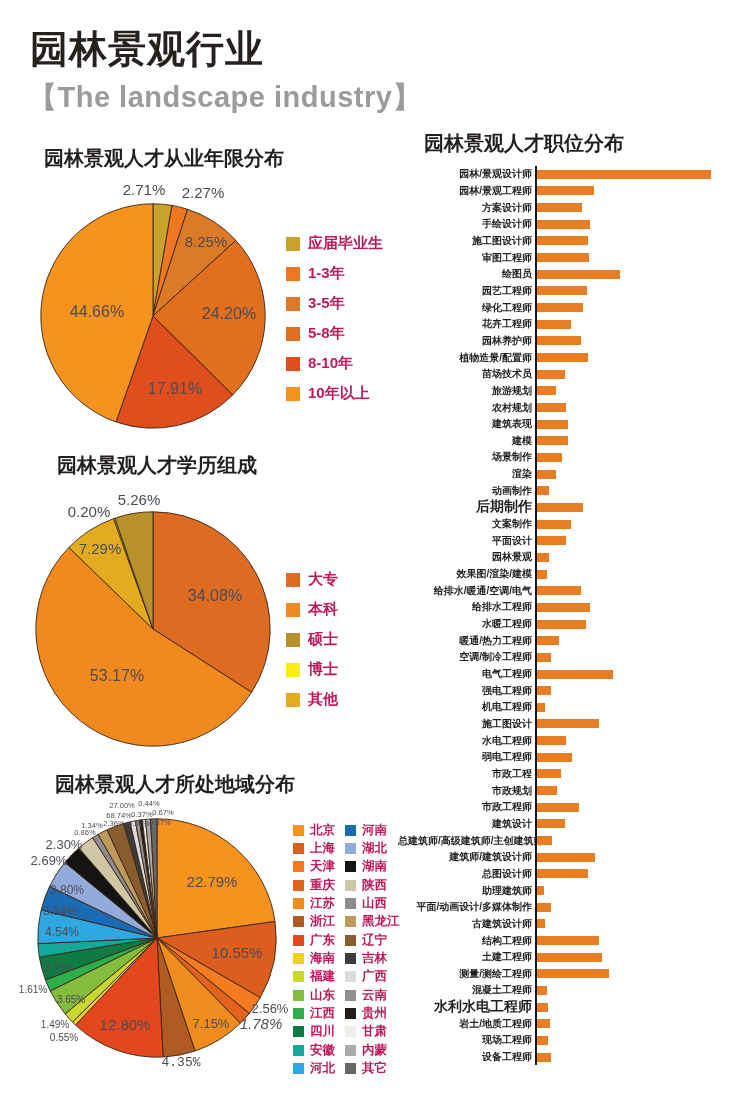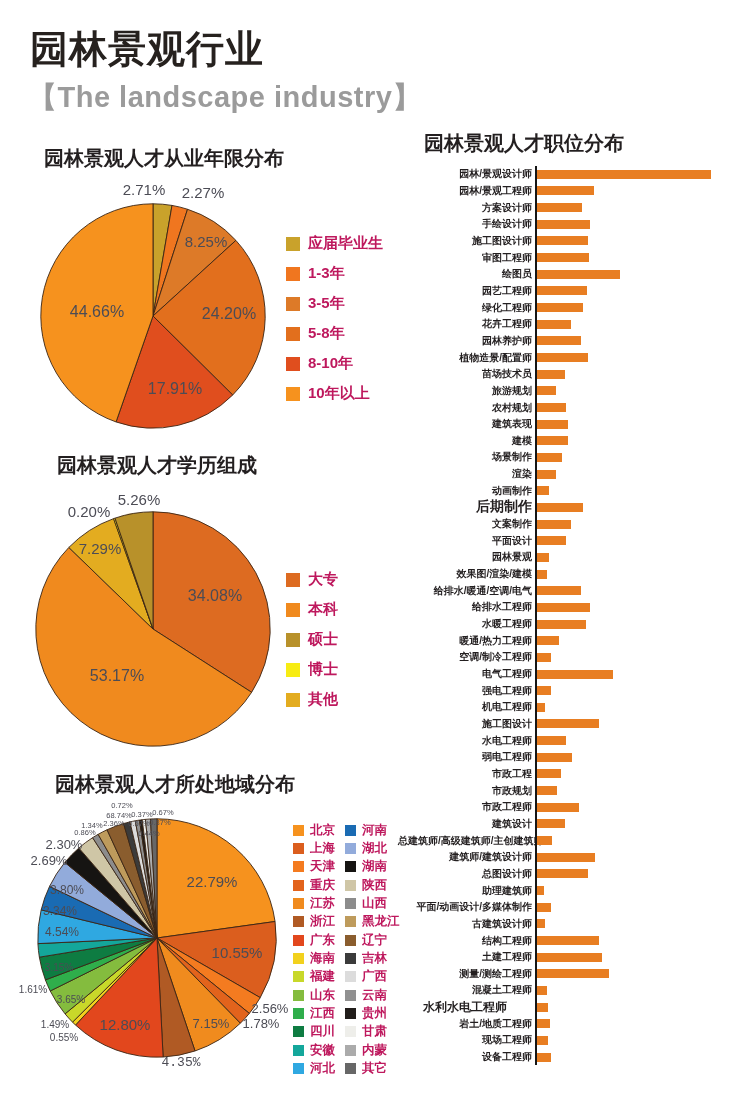--- a/index.html
+++ b/index.html
@@ -546,21 +546,21 @@
           <div class="bbar" style="width: 72px; background: rgb(232, 126, 34);"></div>
         </div>
       </div>
       <div class="brow">
         <div class="blabel" style="font-size: 10px;">混凝土工程师</div>
         <div class="btrack">
           <div class="bbar" style="width: 10px; background: rgb(232, 126, 34);"></div>
         </div>
       </div>
       <div class="brow">
-        <div class="blabel" style="font-size: 12px; text-align: center;">水利水电工程师</div>
+        <div class="blabel" style="font-size: 14px;">水利水电工程师</div>
         <div class="btrack">
           <div class="bbar" style="width: 11px; background: rgb(232, 126, 34);"></div>
         </div>
       </div>
       <div class="brow">
         <div class="blabel" style="font-size: 10px;">岩土/地质工程师</div>
         <div class="btrack">
           <div class="bbar" style="width: 13px; background: rgb(232, 126, 34);"></div>
         </div>
       </div>
@@ -585,37 +585,37 @@
     <div class="plabel" style="left: 175px; top: 389px; font-size: 16px;">17.91%</div>
     <div class="plabel" style="left: 97px; top: 312px; font-size: 16px;">44.66%</div>
     <div class="plabel" style="left: 139px; top: 499px; font-size: 15px;">5.26%</div>
     <div class="plabel" style="left: 89px; top: 511px; font-size: 15px;">0.20%</div>
     <div class="plabel" style="left: 100px; top: 548px; font-size: 15px;">7.29%</div>
     <div class="plabel" style="left: 215px; top: 596px; font-size: 16px;">34.08%</div>
     <div class="plabel" style="left: 117px; top: 676px; font-size: 16px;">53.17%</div>
     <div class="plabel" style="left: 212px; top: 881px; font-size: 15px;">22.79%</div>
     <div class="plabel" style="left: 237px; top: 952px; font-size: 15px;">10.55%</div>
     <div class="plabel" style="left: 270px; top: 1008px; font-size: 13px;">2.56%</div>
-    <div class="plabel" style="left: 261px; top: 1023px; font-size: 13px;">1.78%</div>
+    <div class="plabel" style="left: 261px; top: 1023px; font-size: 15px; font-style: italic;">1.78%</div>
     <div class="plabel" style="left: 211px; top: 1023px; font-size: 13px;">7.15%</div>
     <div class="plabel" style="left: 181px; top: 1062px; font-size: 13px; font-family: Liberation Mono, monospace;">4.35%</div>
     <div class="plabel" style="left: 125px; top: 1024px; font-size: 15px;">12.80%</div>
     <div class="plabel" style="left: 64px; top: 1037px; font-size: 10px;">0.55%</div>
     <div class="plabel" style="left: 55px; top: 1024px; font-size: 10px;">1.49%</div>
     <div class="plabel" style="left: 71px; top: 999px; font-size: 10px;">3.65%</div>
     <div class="plabel" style="left: 33px; top: 989px; font-size: 10px;">1.61%</div>
     <div class="plabel" style="left: 59px; top: 967px; font-size: 10px;">3.15%</div>
     <div class="plabel" style="left: 62px; top: 932px; font-size: 12px;">4.54%</div>
     <div class="plabel" style="left: 60px; top: 911px; font-size: 12px;">3.34%</div>
     <div class="plabel" style="left: 67px; top: 890px; font-size: 12px;">3.80%</div>
     <div class="plabel" style="left: 49px; top: 860px; font-size: 13px;">2.69%</div>
     <div class="plabel" style="left: 64px; top: 844px; font-size: 13px;">2.30%</div>
     <div class="plabel" style="left: 85px; top: 832px; font-size: 7.5px;">0.86%</div>
     <div class="plabel" style="left: 92px; top: 825px; font-size: 7.5px;">1.34%</div>
     <div class="plabel" style="left: 114px; top: 823px; font-size: 7.5px;">2.36%</div>
     <div class="plabel" style="left: 119px; top: 815px; font-size: 7.5px;">68.74%</div>
-    <div class="plabel" style="left: 122px; top: 805px; font-size: 7.5px;">0.72%</div>
+    <div class="plabel" style="left: 122px; top: 805px; font-size: 7.5px;">27.00%</div>
     <div class="plabel" style="left: 139px; top: 823px; font-size: 7.5px;">0.57%</div>
     <div class="plabel" style="left: 142px; top: 814px; font-size: 7.5px;">0.37%</div>
-    <div class="plabel" style="left: 149px; top: 833px; font-size: 7.5px;">0.44%</div>
+    <div class="plabel" style="left: 149px; top: 803px; font-size: 7.5px;">0.44%</div>
     <div class="plabel" style="left: 163px; top: 812px; font-size: 7.5px;">0.67%</div>
     <div class="plabel" style="left: 160px; top: 822px; font-size: 7.5px;">0.87%</div>
   </div>
 
 </body></html>

